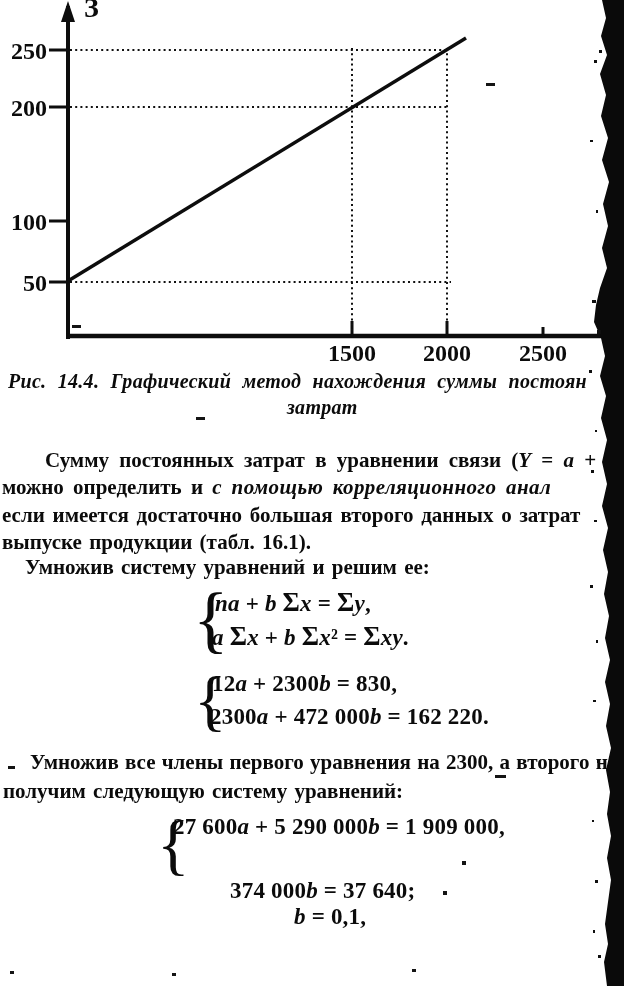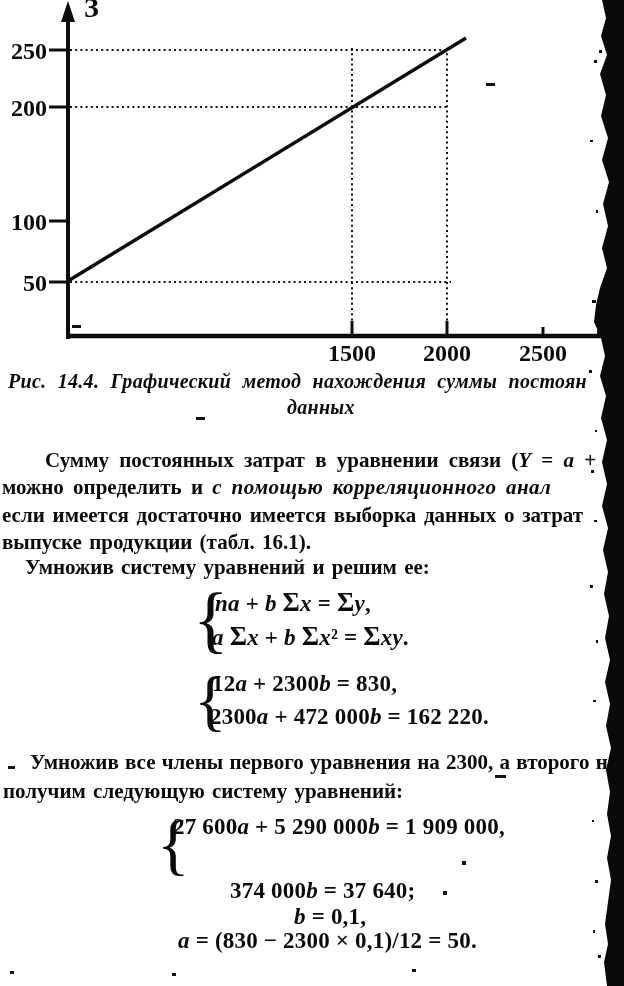--- a/index.html
+++ b/index.html
@@ -56,46 +56,45 @@
     <line x1="352" y1="48" x2="352" y2="334" stroke="#111" stroke-width="2" stroke-dasharray="2 3.2"></line>
     <line x1="447" y1="48" x2="447" y2="334" stroke="#111" stroke-width="2" stroke-dasharray="2 3.2"></line>
 
     <line x1="68" y1="281" x2="466" y2="38" stroke="#0d0d0d" stroke-width="3.5"></line>
 
     <rect x="486" y="83" width="9" height="3" fill="#141414"></rect>
     <rect x="72" y="325" width="9" height="3" fill="#141414"></rect>
   </svg>
 
   <div class="txt cap" style="left:8px;top:370px;">Рис. 14.4. Графический метод нахождения суммы постоян</div>
-  <div class="txt cap" style="left:287px;top:396px;">данных</div>
+  <div class="txt cap" style="left:287px;top:396px;">затрат</div>
 
   <div class="txt body-line math" style="left:45px;top:449px;word-spacing:5px;">Сумму постоянных затрат в уравнении связи (<i>Y</i> = <i>a</i> +</div>
   <div class="txt body-line" style="left:2px;top:476px;word-spacing:4px;text-align:right;">
     <span>можно определить и </span><span class="emph">с помощью корреляционного анал</span>
   </div>
-  <div class="txt body-line" style="left:2px;top:504px;word-spacing:2.5px;">если имеется достаточно имеется выборка данных о затрат</div>
+  <div class="txt body-line" style="left:2px;top:504px;word-spacing:2.5px;">если имеется достаточно большая второго данных о затрат</div>
   <div class="txt body-line" style="left:2px;top:531px;word-spacing:2px;">выпуске продукции (табл. 16.1).</div>
   <div class="txt body-line" style="left:25px;top:556px;word-spacing:2px;">Умножив систему уравнений и решим ее:</div>
 
   <div class="brace" style="left:193px;top:582px;font-size:74px;">{</div>
   <div class="txt eq math" style="left:215px;top:588px;"><i>na</i> + <i>b</i> <span class="sum">Σ</span><i>x</i> = <span class="sum">Σ</span><i>y</i>,</div>
   <div class="txt eq math" style="left:212px;top:622px;"><i>a</i> <span class="sum">Σ</span><i>x</i> + <i>b</i> <span class="sum">Σ</span><i>x</i>² = <span class="sum">Σ</span><i>xy</i>.</div>
 
   <div class="brace" style="left:194px;top:666px;font-size:68px;">{</div>
   <div class="txt eq math" style="left:212px;top:671px;">12<i>a</i> + 2300<i>b</i> = 830,</div>
   <div class="txt eq math" style="left:210px;top:704px;">2300<i>a</i> + 472 000<i>b</i> = 162 220.</div>
 
   <div class="txt body-line" style="left:30px;top:751px;word-spacing:1px;">Умножив все члены первого уравнения на 2300, а второго на</div>
   <div class="txt body-line" style="left:3px;top:780px;word-spacing:2px;">получим следующую систему уравнений:</div>
 
   <div class="brace" style="left:157px;top:810px;font-size:68px;">{</div>
   <div class="txt eq math" style="left:173px;top:814px;">27 600<i>a</i> + 5 290 000<i>b</i> = 1 909 000,</div>
   <div class="txt eq math" style="left:230px;top:878px;">374 000<i>b</i> = 37 640;</div>
   <div class="txt eq math" style="left:294px;top:904px;"><i>b</i> = 0,1,</div>
-  <div class="txt eq math" style="left:178px;top:928px;"><i>a</i> = (830 − 2300 × 0,1)/12 = 50.</div>
 
   <div class="artifact" style="left:196px;top:417px;width:9px;height:3px;"></div>
   <div class="artifact" style="left:8px;top:766px;width:7px;height:3px;"></div>
   <div class="artifact" style="left:495px;top:775px;width:11px;height:3px;"></div>
   <div class="artifact" style="left:462px;top:861px;width:4px;height:4px;"></div>
   <div class="artifact" style="left:443px;top:891px;width:4px;height:4px;"></div>
   <div class="artifact" style="left:10px;top:971px;width:4px;height:3px;"></div>
   <div class="artifact" style="left:172px;top:973px;width:4px;height:3px;"></div>
   <div class="artifact" style="left:412px;top:969px;width:4px;height:3px;"></div>
 

